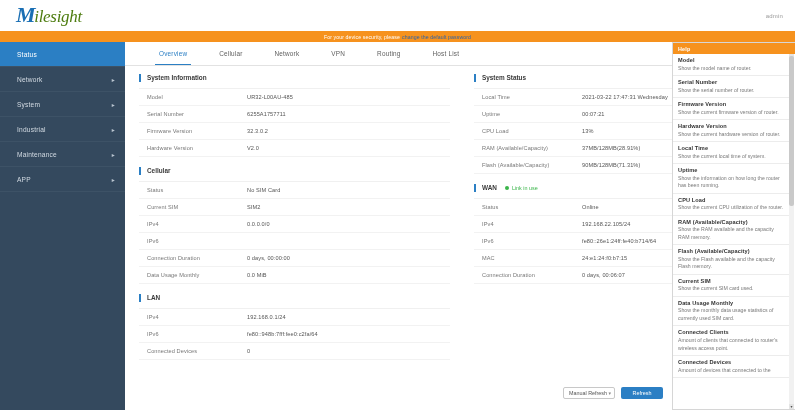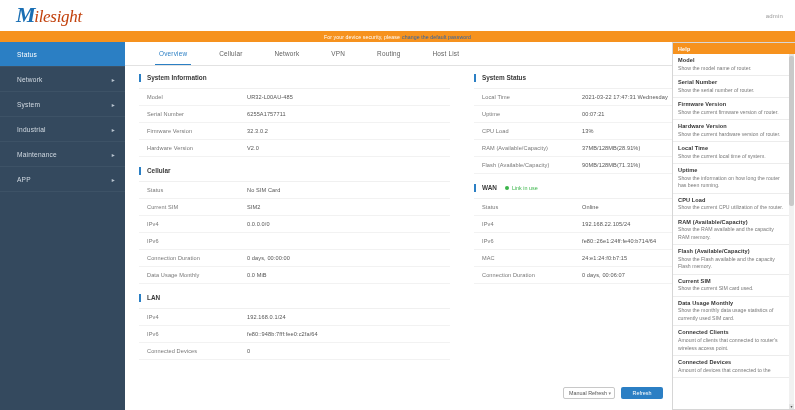--- a/index.html
+++ b/index.html
@@ -18,21 +18,21 @@
     padding: 0 12px 0 16px;
   }
   .logo { display: flex; align-items: baseline; font-size: 17px; letter-spacing: -.3px; }
   .logo .m {
     font-family: "Liberation Serif", serif;
     font-style: italic; font-weight: bold;
     font-size: 22px; color: #1a6fb4; line-height: 1;
   }
   .logo .rest {
     font-family: "Liberation Serif", serif;
-    font-style: italic; font-size: 17px; color: #c2410c;
+    font-style: italic; font-size: 17px; color: #4d7c0f;
     margin-left: -1px;
   }
   .user { font-size: 6px; color: #9a9a9a; letter-spacing: .2px; }
 
   
   .notice {
     height: 11px; background: #f6921e;
     display: flex; align-items: center; justify-content: center;
     font-size: 5.2px; color: #ffffff; letter-spacing: .1px;
   }

